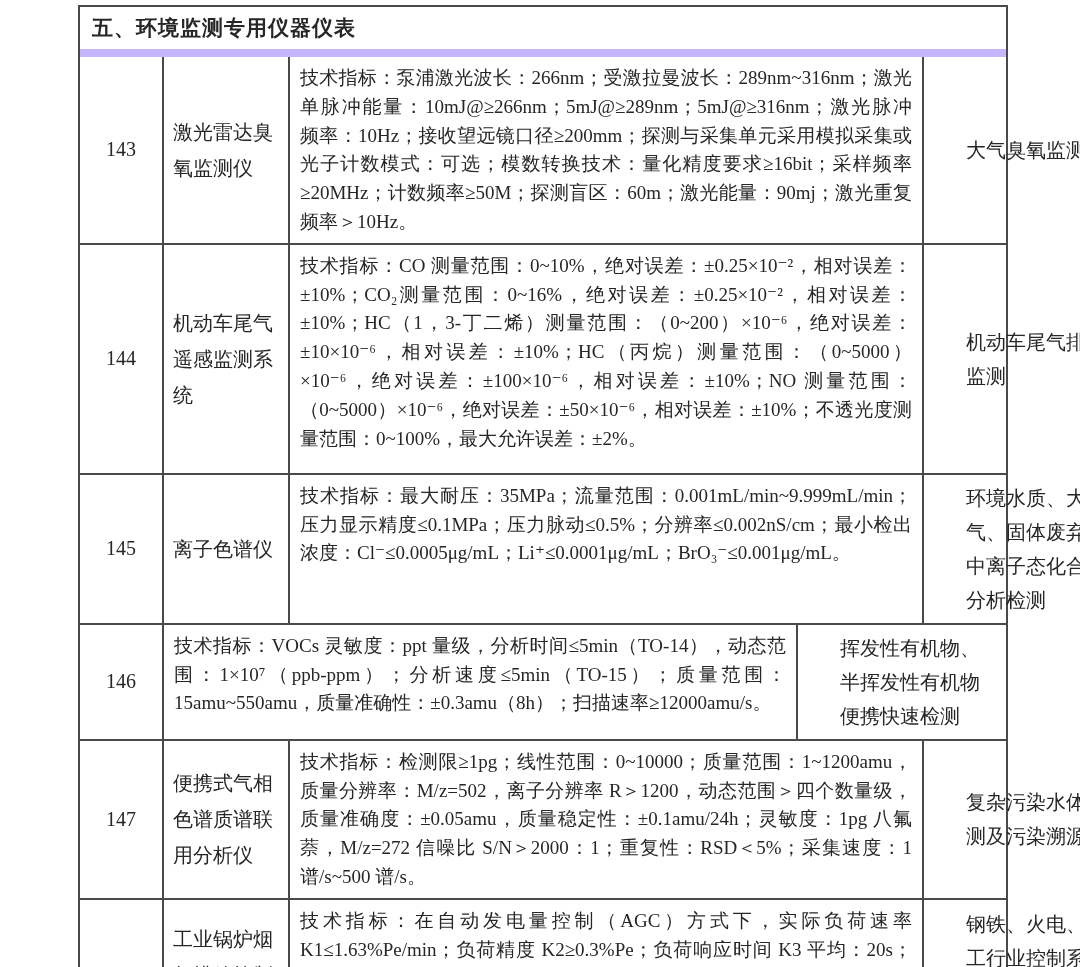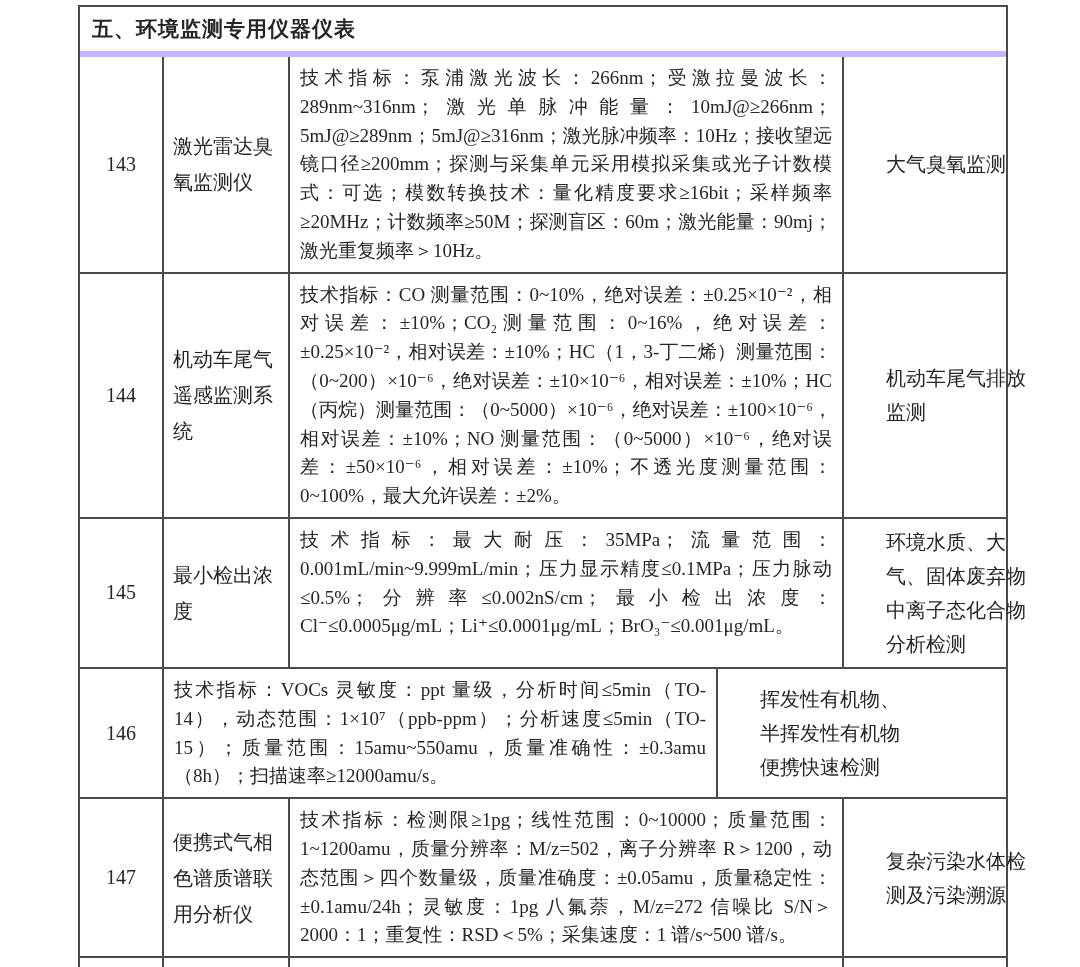--- a/index.html
+++ b/index.html
@@ -9,37 +9,37 @@
     color:#262626;
   }
   .page{position:relative;width:1080px;height:967px;background:#fff;}
   .tbl{
     position:absolute;left:78px;top:5px;width:930px;
     border:2px solid #4a4a4a;box-sizing:border-box;background:#fff;
   }
   .title-row{
     height:50px;display:flex;align-items:center;
     padding-left:12px;font-weight:bold;font-size:21px;
-    border-bottom:6px solid #c4b5fd;box-sizing:border-box;
+    border-bottom:8px solid #c4b5fd;box-sizing:border-box;
     letter-spacing:1px;
   }
   .row{display:flex;border-bottom:2px solid #4a4a4a;box-sizing:border-box;}
   .row:last-child{border-bottom:none;}
   .cell{border-right:2px solid #4a4a4a;box-sizing:border-box;flex-shrink:0;}
   .cell:last-child{border-right:none;margin-left:32px;}
   .c-no{
     width:84px;display:flex;align-items:center;justify-content:center;
     font-size:20px;
   }
   .c-name{
     width:126px;display:flex;align-items:center;
     padding:6px 9px;font-size:20px;line-height:36px;text-align:left;
   }
   .c-spec{
-    width:554px;padding:7px 10px 6px 10px;
+    width:634px;padding:7px 10px 6px 10px;
     font-size:19px;line-height:28.8px;text-align:justify;
   }
   .c-app{
     width:170px;display:flex;align-items:center;
     padding:6px 8px 6px 10px;font-size:20px;line-height:34px;text-align:left;
   }
   .h143{min-height:175px;}
   .h144{min-height:230px;}
   .h145{min-height:129px;}
   .h146{min-height:115px;}
@@ -63,21 +63,21 @@
 
     <div class="row h144">
       <div class="cell c-no">144</div>
       <div class="cell c-name">机动车尾气遥感监测系统</div>
       <div class="cell c-spec">技术指标：CO 测量范围：0~10%，绝对误差：±0.25×10⁻²，相对误差：±10%；CO₂测量范围：0~16%，绝对误差：±0.25×10⁻²，相对误差：±10%；HC（1，3-丁二烯）测量范围：（0~200）×10⁻⁶，绝对误差：±10×10⁻⁶，相对误差：±10%；HC（丙烷）测量范围：（0~5000）×10⁻⁶，绝对误差：±100×10⁻⁶，相对误差：±10%；NO 测量范围：（0~5000）×10⁻⁶，绝对误差：±50×10⁻⁶，相对误差：±10%；不透光度测量范围：0~100%，最大允许误差：±2%。</div>
       <div class="cell c-app">机动车尾气排放监测</div>
     </div>
 
     <div class="row h145">
       <div class="cell c-no">145</div>
-      <div class="cell c-name">最小检出浓度</div>
+      <div class="cell c-name">离子色谱仪</div>
       <div class="cell c-spec">技术指标：最大耐压：35MPa；流量范围：0.001mL/min~9.999mL/min；压力显示精度≤0.1MPa；压力脉动≤0.5%；分辨率≤0.002nS/cm；最小检出浓度：Cl⁻≤0.0005μg/mL；Li⁺≤0.0001μg/mL；BrO₃⁻≤0.001μg/mL。</div>
       <div class="cell c-app">环境水质、大气、固体废弃物中离子态化合物分析检测</div>
     </div>
 
     <div class="row h146">
       <div class="cell c-no">146</div>
       <div class="cell c-spec">技术指标：VOCs 灵敏度：ppt 量级，分析时间≤5min（TO-14），动态范围：1×10⁷（ppb-ppm）；分析速度≤5min（TO-15）；质量范围：15amu~550amu，质量准确性：±0.3amu（8h）；扫描速率≥12000amu/s。</div>
       <div class="cell c-app">挥发性有机物、半挥发性有机物便携快速检测</div>
     </div>
 

